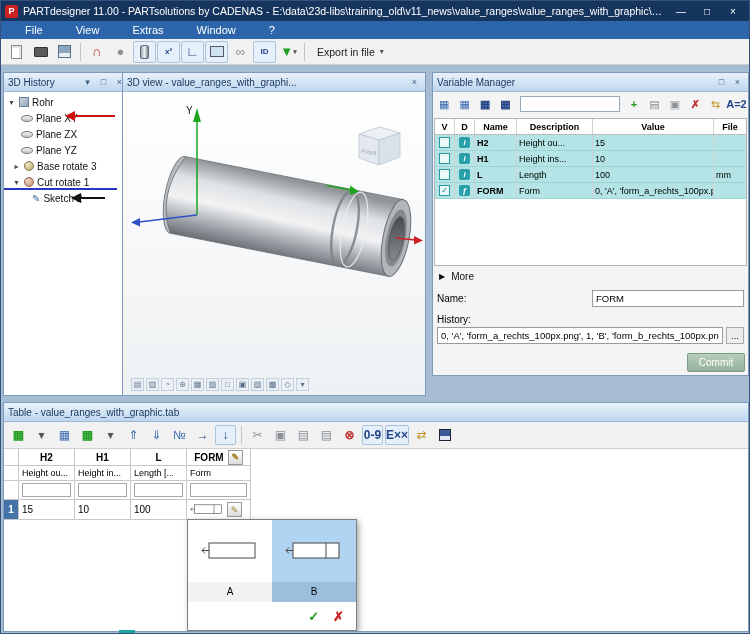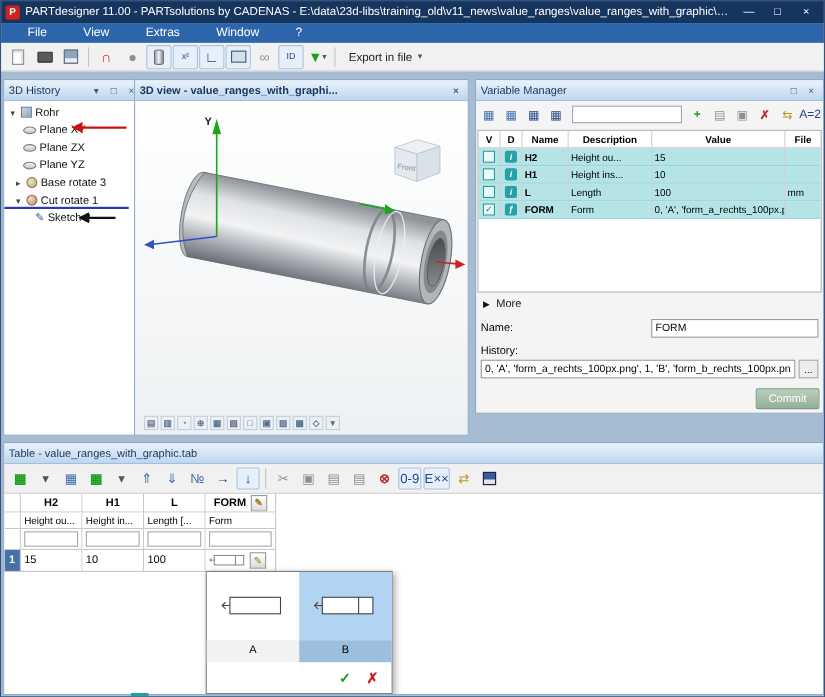--- a/index.html
+++ b/index.html
@@ -21,21 +21,21 @@
   .menu { padding:0 9px; height:100%; display:flex; align-items:center;margin-left:15px; }
   .maintoolbar { position:absolute; top:38px; left:0; right:0; height:26px; background:#f1f1f1;
                  border-bottom:1px solid #cfcfcf; display:flex; align-items:center; padding:0 4px; gap:1px; }
   .tb { min-width:23px; height:22px; display:flex; align-items:center; justify-content:center;
         font-size:13px; color:#555; border:1px solid transparent; }
   .tb.on { border-color:#a8c4e0; background:#e6f0fa; border-radius:2px; }
   .vsep { width:1px; height:18px; background:#c4c4c4; margin:0 3px; }
   .export { display:flex; align-items:center; gap:5px; padding:2px 8px; font-size:10.5px; color:#222; }
   .c-red { color:#c03030; font-weight:bold; } .c-gray { color:#8a9096; }
   .c-green { color:#1f9e1f; font-weight:bold; } .c-blue { color:#3a6ab0; }
-  .c-gold { color:#bf9420; } .c-dkblue { color:#224488; font-weight:normal; }
+  .c-gold { color:#bf9420; } .c-dkblue { color:#224488; font-weight:bold; }
   .sm { font-size:8px; } .xs { font-size:7px; }
   .ic-page { width:11px; height:14px; background:#fff; border:1px solid #8a8a8a; box-shadow:inset -2px 2px 0 #e4e4e4; }
   .ic-folder { width:14px; height:10px; background:#5a5a5a; border:1px solid #333; border-radius:1px; }
   .ic-floppy { width:13px; height:13px; background:#8ca6c0; border:1px solid #5a7088; box-shadow:inset 0 -4px 0 #e8eef4; }
   .ic-cyl { width:9px; height:14px; background:linear-gradient(90deg,#9aa5ad,#eef2f5,#78898f);
             border:1px solid #667; border-radius:4px / 2px; }
   .ic-mon { width:14px; height:11px; border:1px solid #556; background:#cfe2f0; }
   .ic-floppy2 { width:12px; height:12px; background:#3a5a9a; border:1px solid #223; box-shadow:inset 0 -4px 0 #dfe6ef; }
 
   
@@ -235,21 +235,21 @@
         <span class="i-rot cut"></span>
         <span>Cut rotate 1</span>
       </div>
       <div class="trow" style="padding-left:28px">
         <span class="i-sketch">✎</span>
         <span>Sketch 2</span>
       </div>
     </div>
   </div>
 
-  <div class="panel" style="left:121px; top:71px; width:304px; height:324px;font-weight:bold;">
+  <div class="panel" style="left:121px; top:71px; width:304px; height:324px;">
     <div class="phead">
       <div class="ph-title">3D view - value_ranges_with_graphi...</div>
       <div class="phbtn">×</div>
     </div>
     <div class="vcontent">
       <svg width="302" height="284" viewBox="0 0 302 284">
         <defs>
           <linearGradient id="bodyG" x1="62" y1="64" x2="44" y2="144" gradientUnits="userSpaceOnUse">
             <stop offset="0" stop-color="#8f9499"></stop>
               <stop offset="0.25" stop-color="#dfe2e5"></stop>

